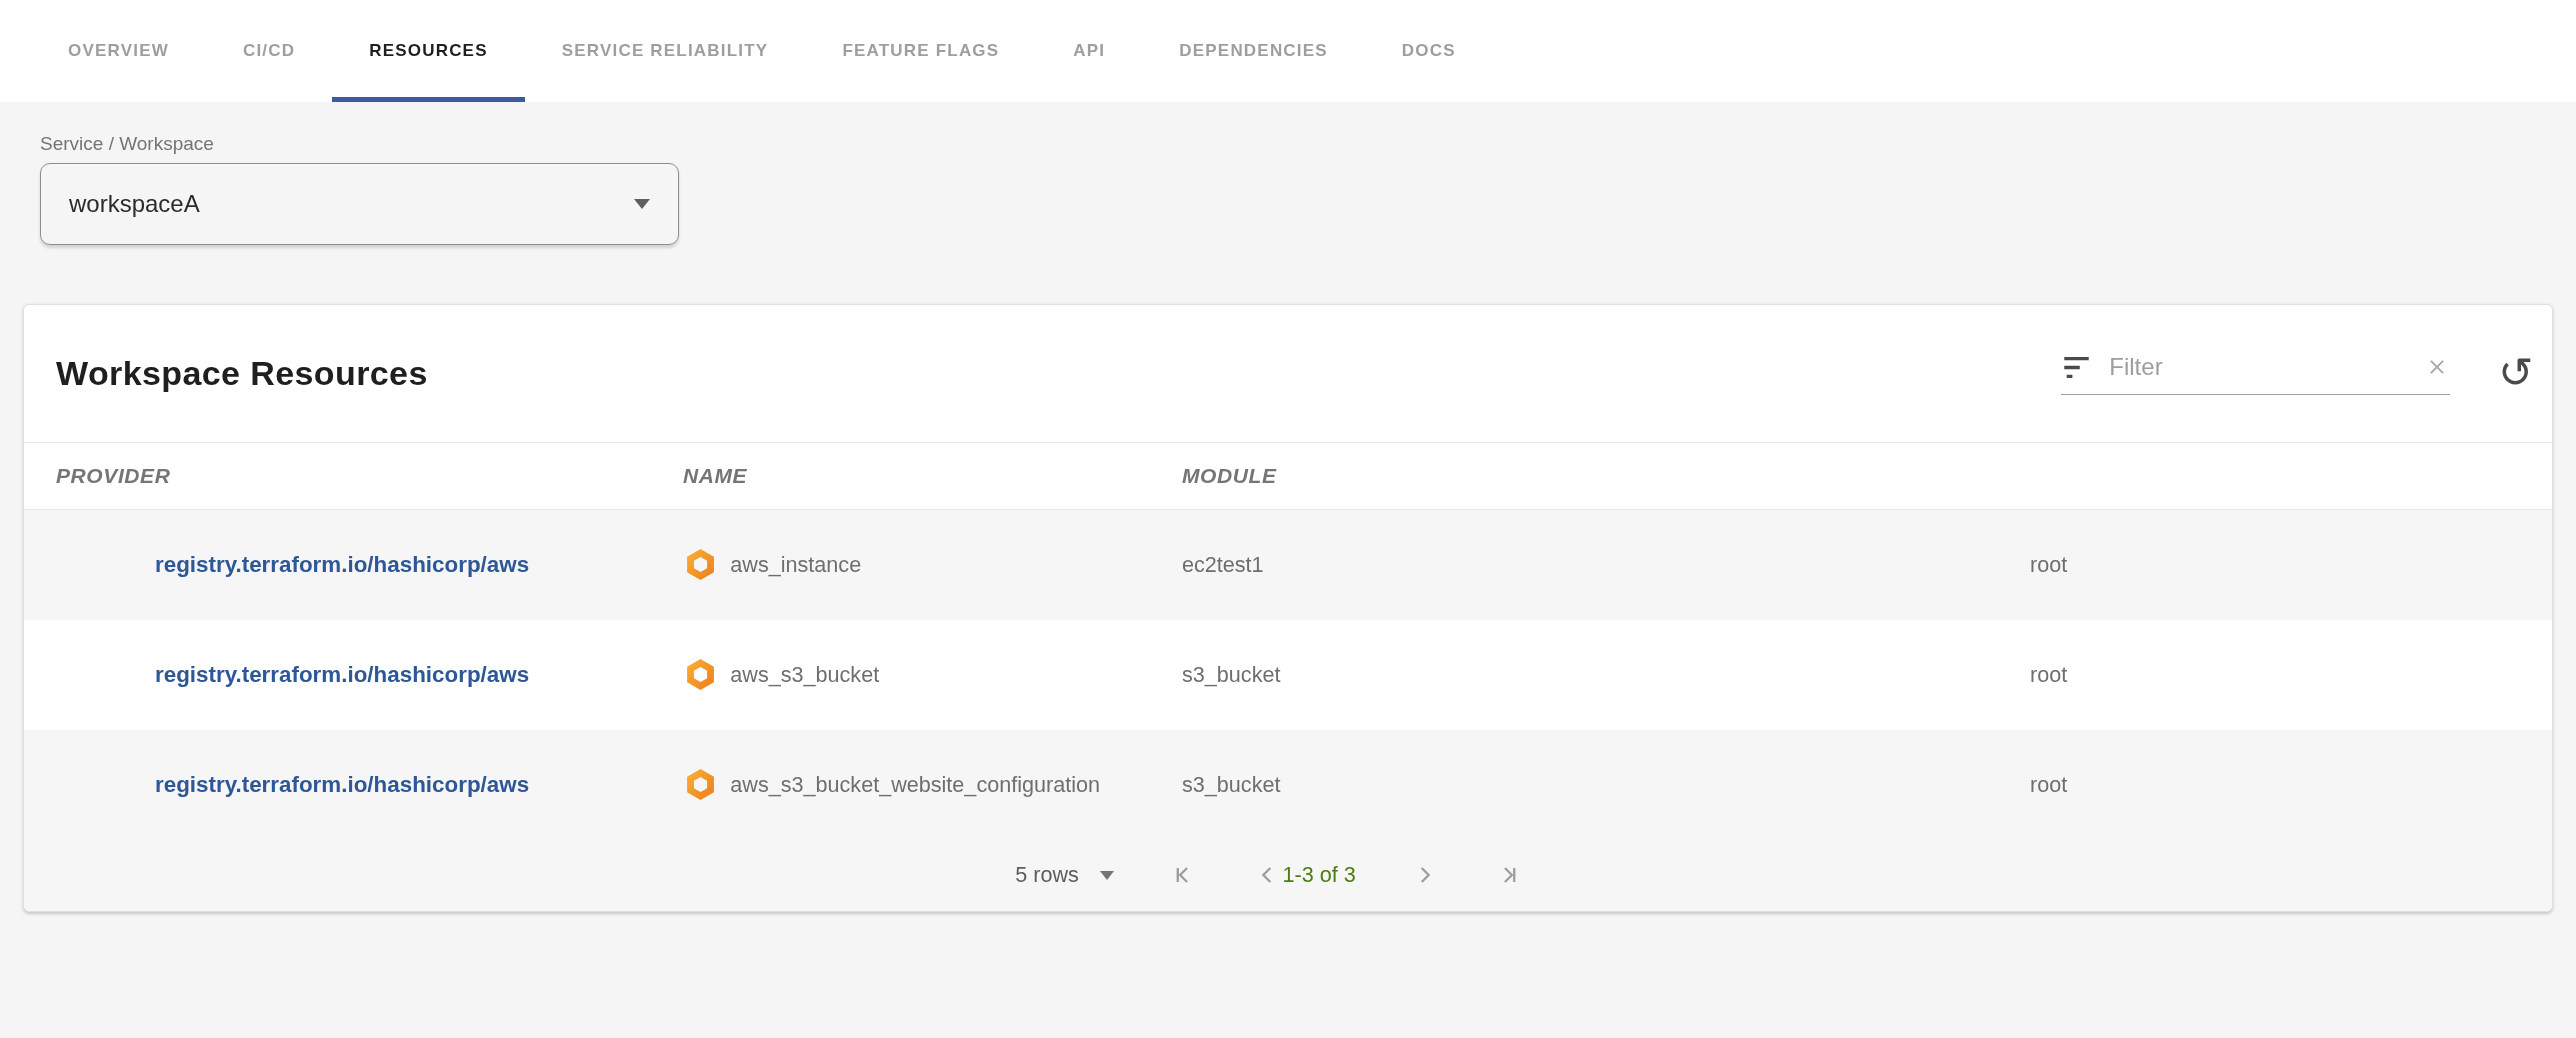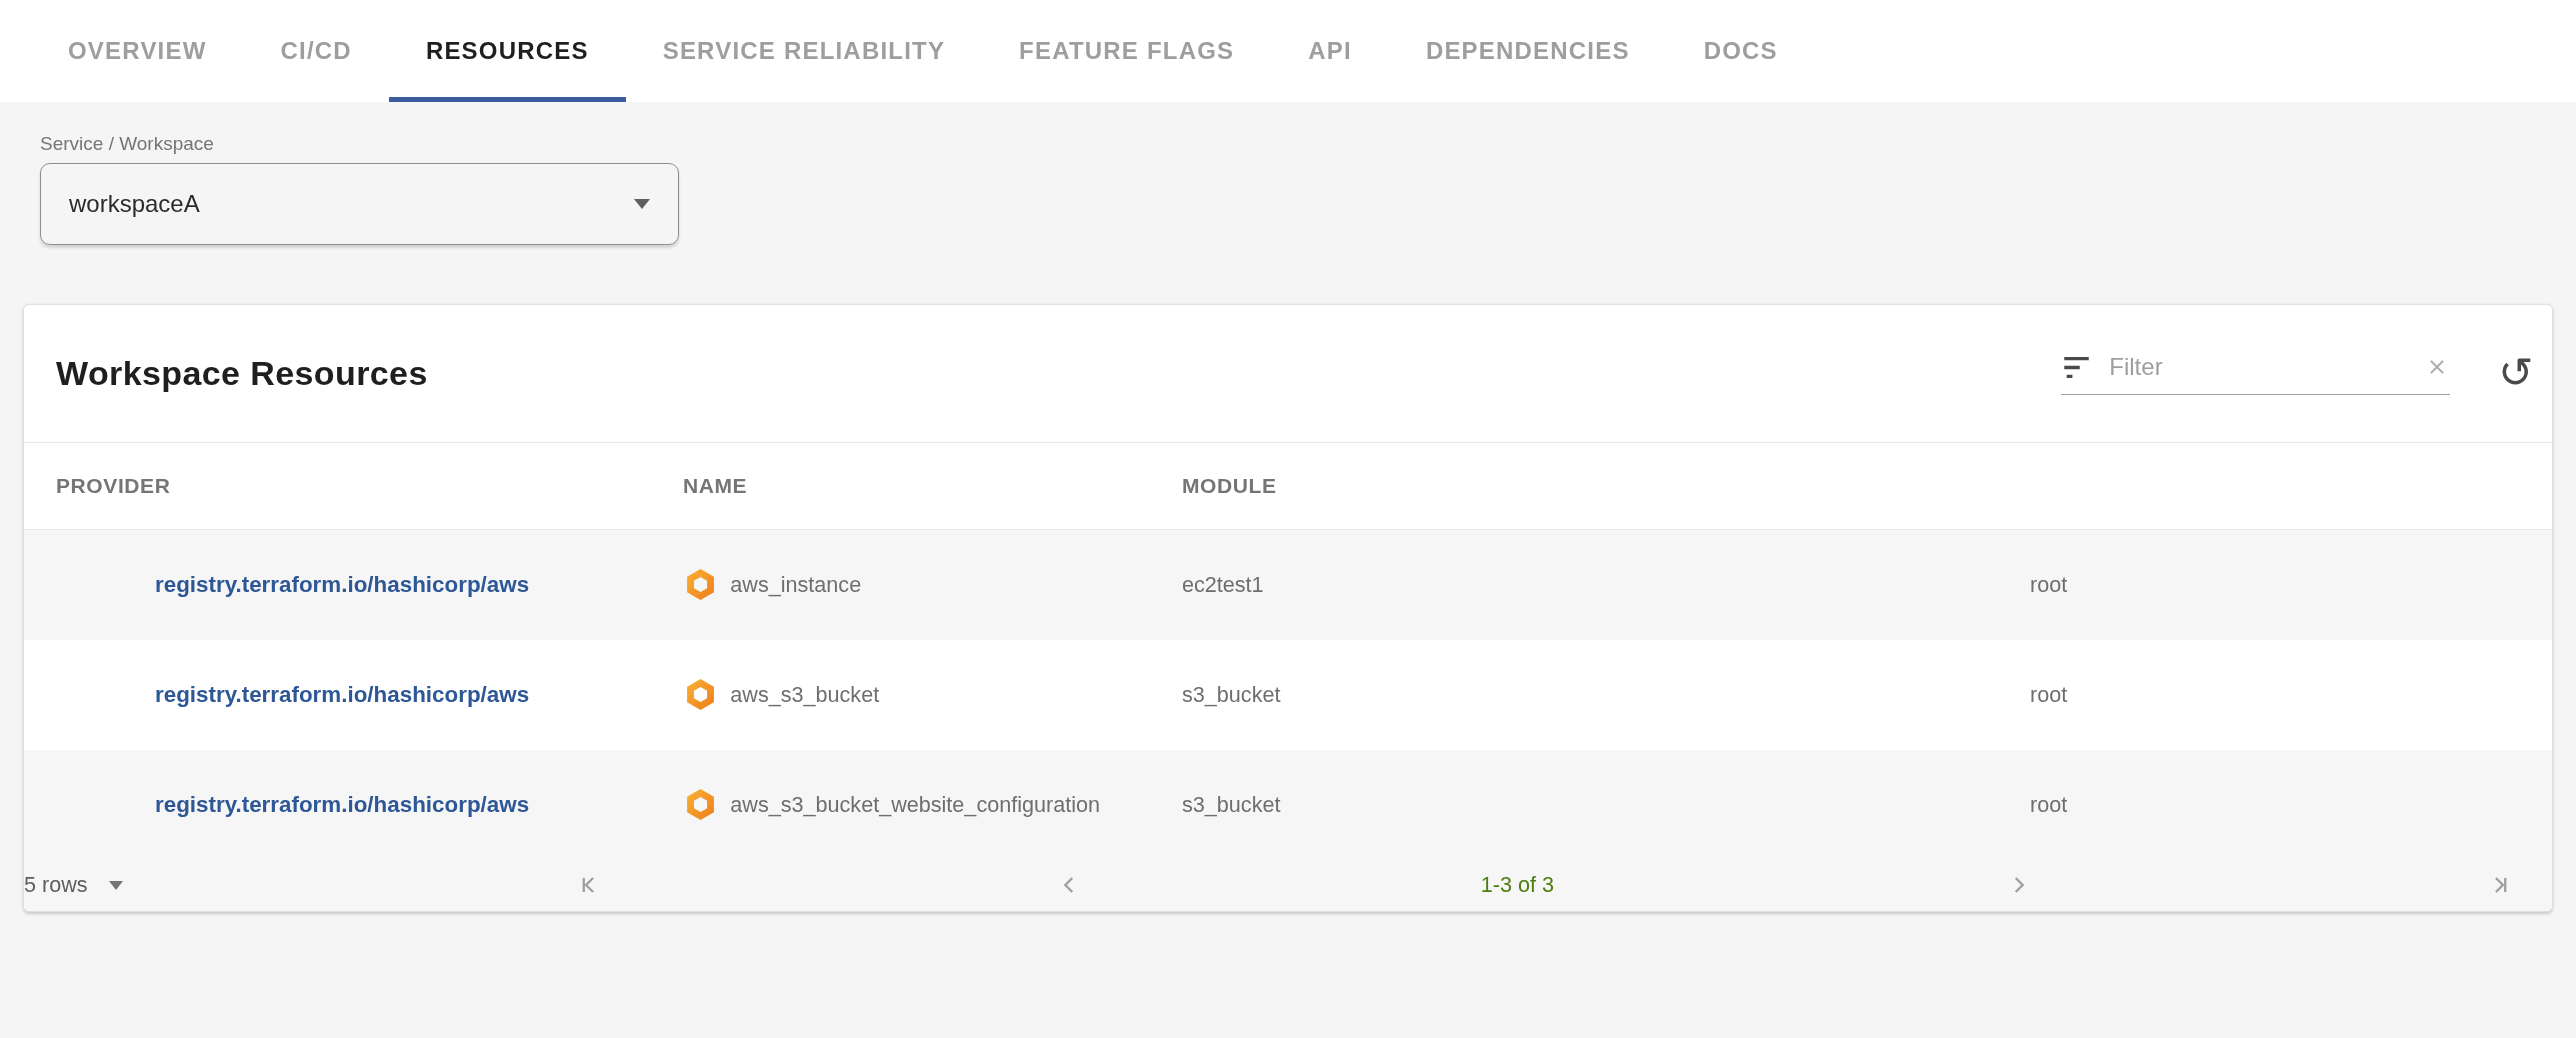--- a/index.html
+++ b/index.html
@@ -11,21 +11,21 @@
 
   
   .tabbar {
     height:102px; background:#ffffff;
     display:flex; align-items:stretch;
     padding-left:31px;
   }
   .tab {
     position:relative; display:flex; align-items:center;
     padding:0 37px; cursor:pointer;
-    font-size:24px; font-weight:600; letter-spacing:1.2px;
+    font-size:17px; font-weight:600; letter-spacing:1.2px;
     color:#9e9e9e; text-transform:uppercase; text-decoration:none;
     white-space:nowrap;
   }
   .tab.active { color:#1f1f1f; font-weight:700; }
   .tab.active::after {
     content:""; position:absolute; left:0; right:0; bottom:0;
     height:5.4px; background:#3d5b9f;
   }
 
   
@@ -85,39 +85,39 @@
   }
   .refresh-btn { margin-left:48px; font-size:42px; color:#4a4a4a; line-height:1; }
 
   
   .thead, .trow {
     display:grid;
     grid-template-columns:659px 499px 848px 1fr;
     align-items:center;
   }
   .thead {
-    height:88px; flex:0 0 auto;
+    height:68px; flex:0 0 auto;
     border-top:1.5px solid #e8e8e8; border-bottom:1.5px solid #e8e8e8;
-    font-size:21px; font-weight:700; color:#757575; letter-spacing:0.6px;
+    font-size:21px; font-weight:700; color:#757575; letter-spacing:0.6px;font-style:italic;
   }
   .thead .th-provider { padding-left:32px; }
   .trow { height:110px; font-size:21.6px; color:#6e6e6e; }
   .trow.striped { background:#f6f6f6; }
   .cell-provider { padding-left:131px; }
   .provider-link {
     font-size:22.4px; font-weight:700; color:#2d5796;
     text-decoration:none; cursor:pointer;
   }
   .cell-type { display:flex; align-items:center; }
   .cell-type svg { margin-right:12.3px; flex:0 0 auto; }
 
   
   .tfoot {
     flex:1 1 auto; background:#f6f6f6;
-    display:flex; align-items:center; justify-content:space-between;
+    display:flex; align-items:center; justify-content:center;
     padding-right:39px; font-size:21.6px; color:#5d5d5d;
   }
   .rows-per-page {
     display:flex; align-items:center; cursor:pointer;
   }
   .rows-per-page .caret-down {
     margin-left:21.6px; border-left-width:7.7px; border-right-width:7.7px;
     border-top:9.3px solid #757575;
   }
   .pg-btn { margin-left:56px; }

